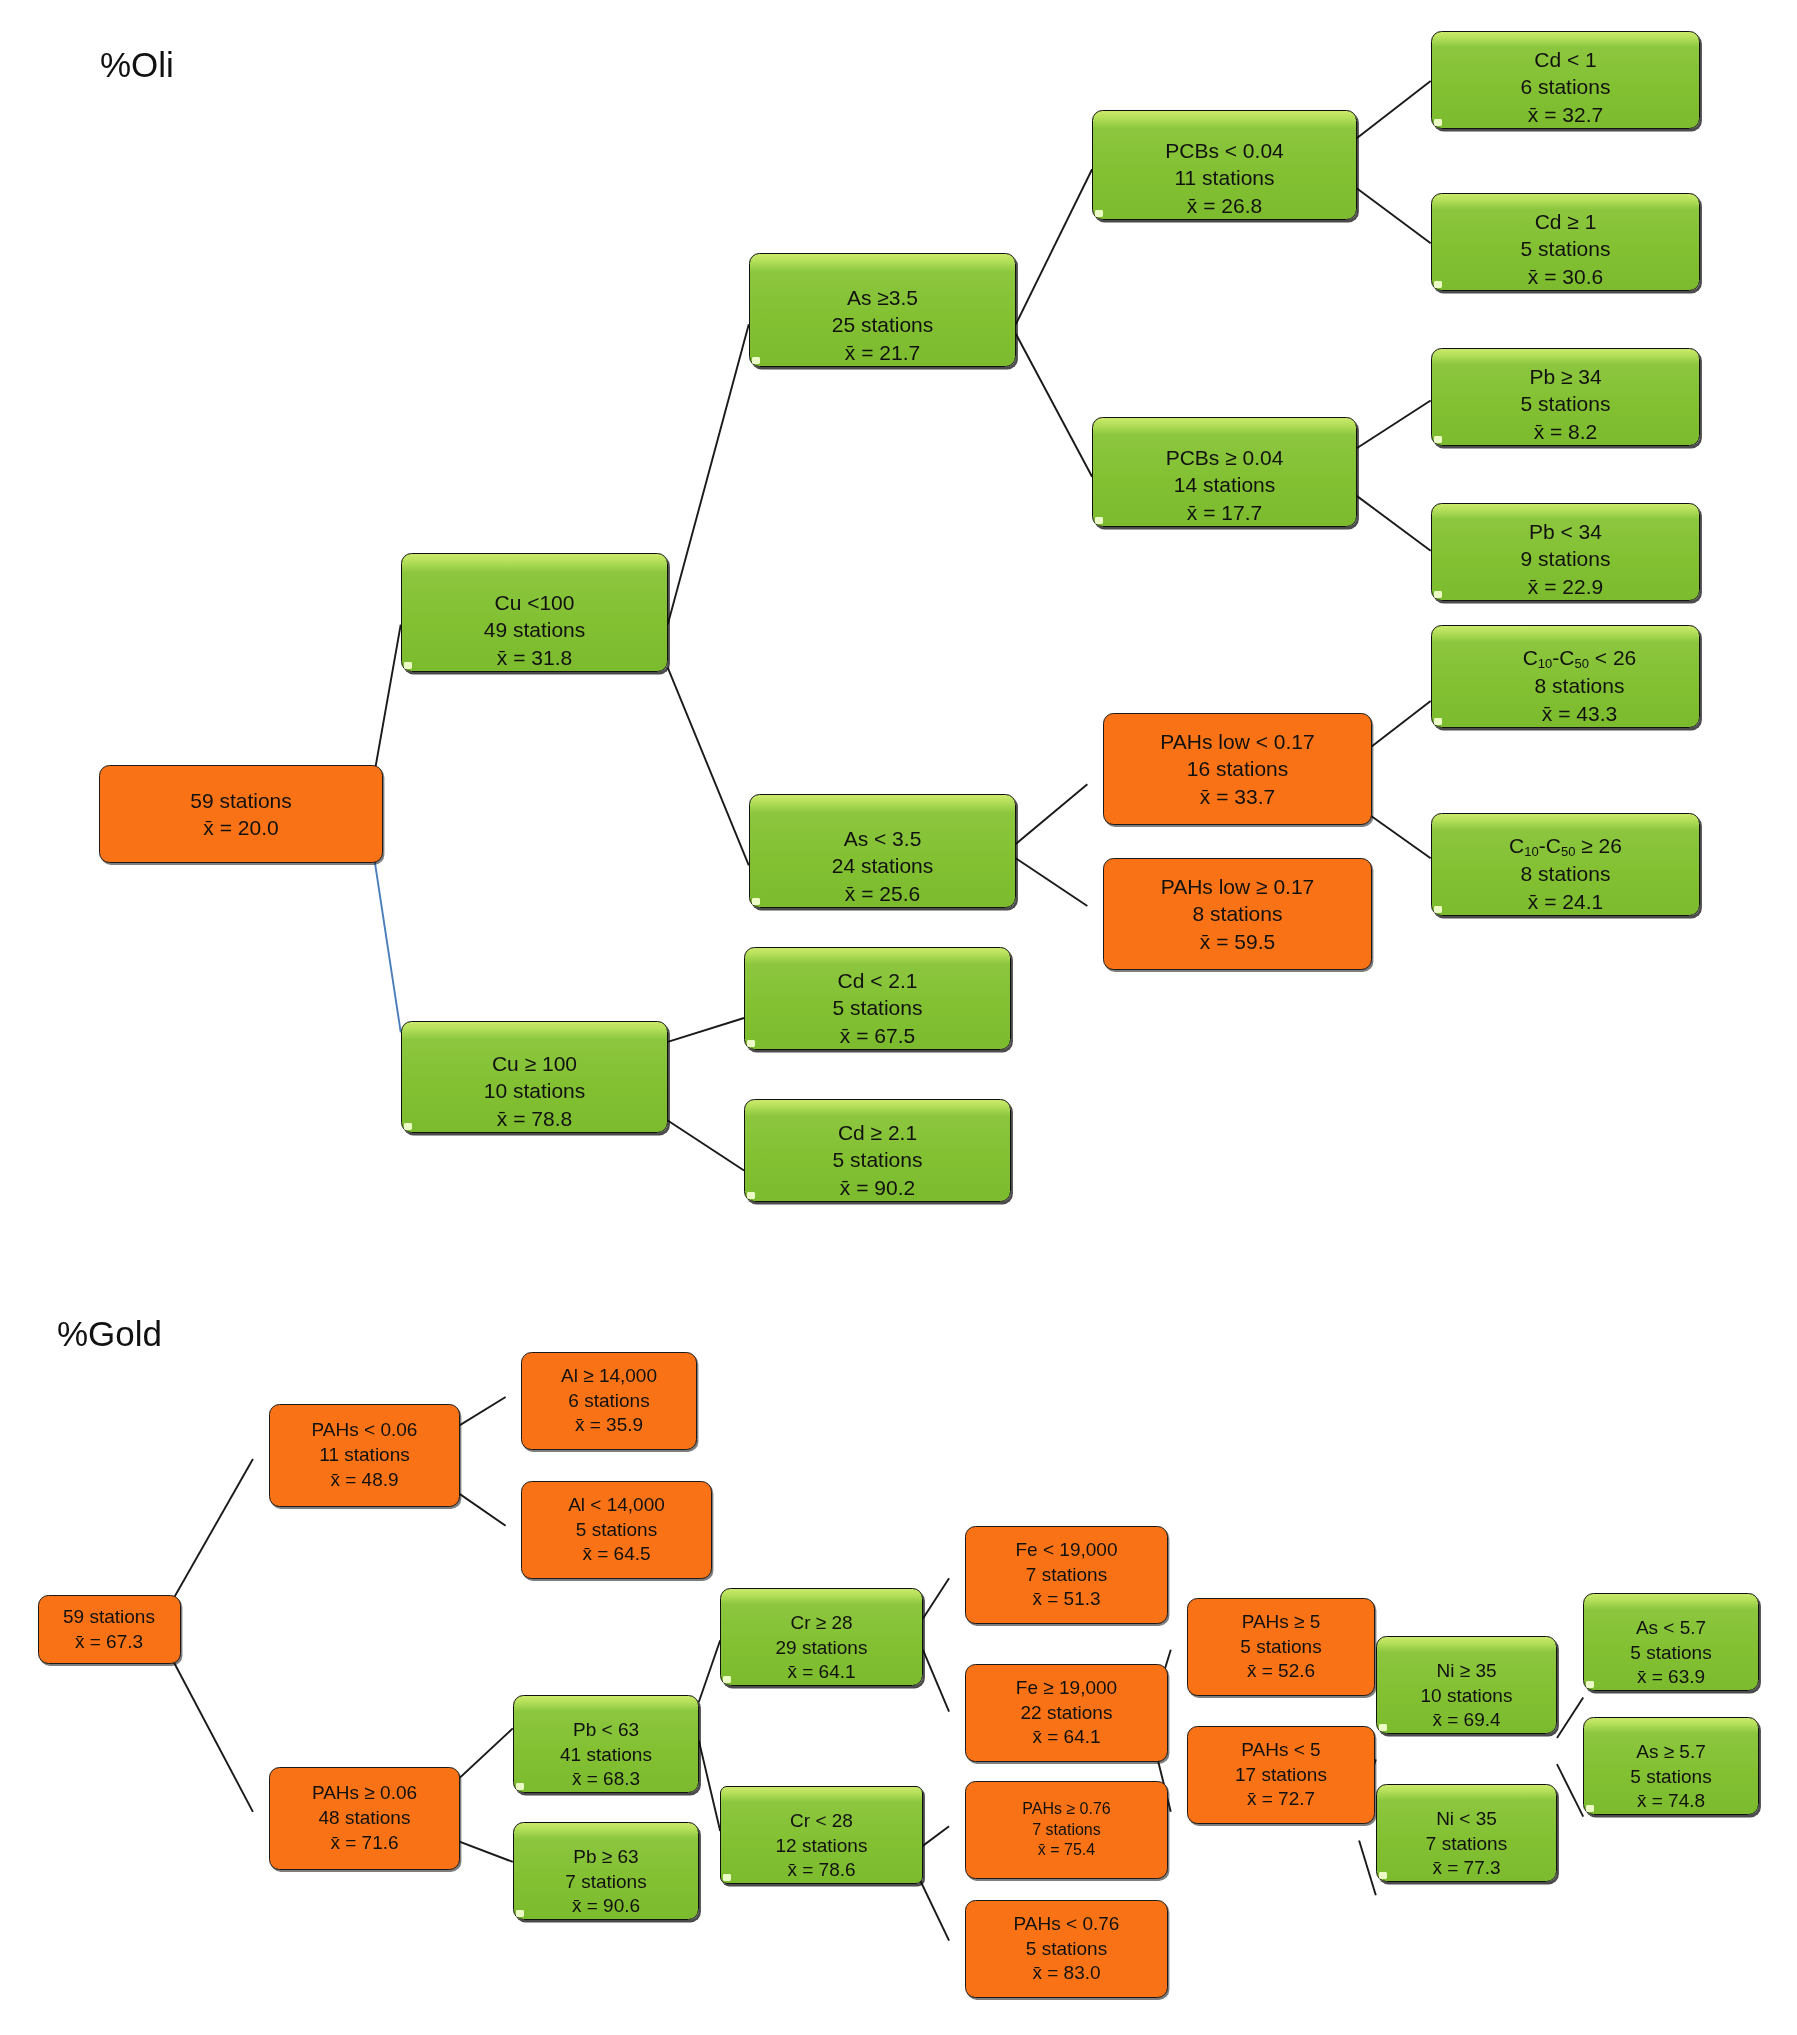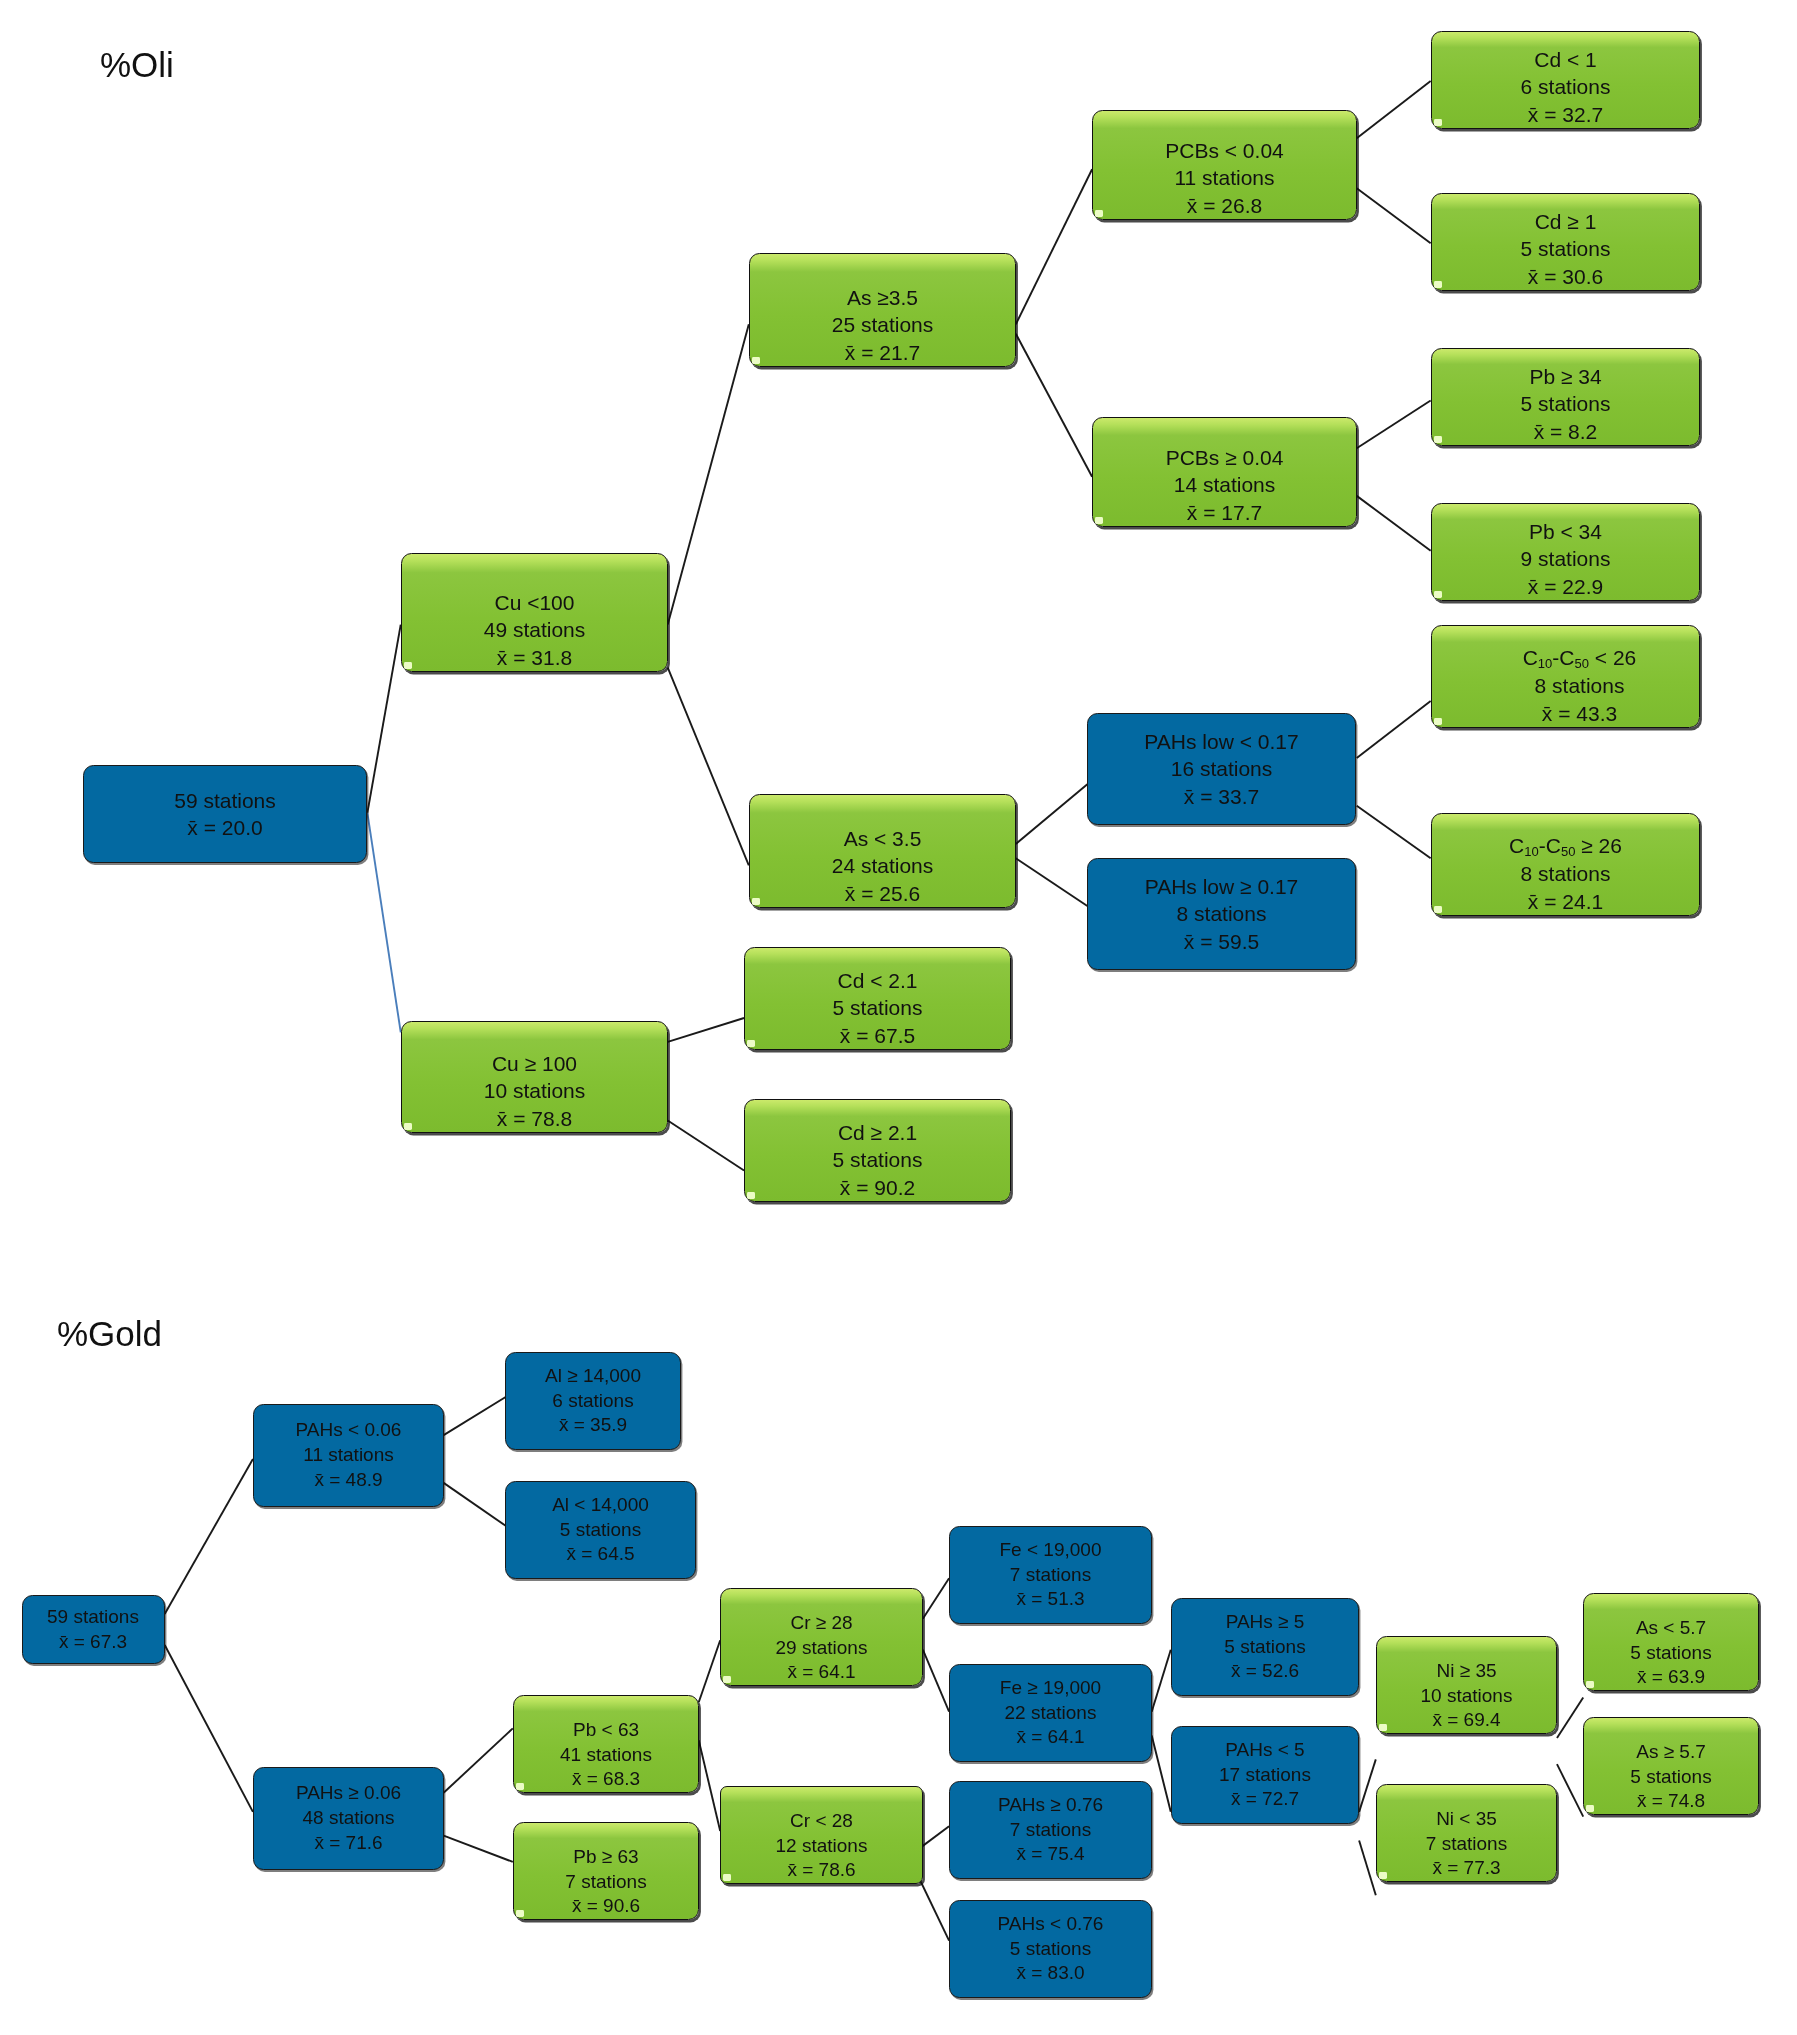--- a/index.html
+++ b/index.html
@@ -17,22 +17,23 @@
     text-align:center;
     border-radius:10.5px;
     border:1.4px solid #1a1a1a;
     font-size:21px;
     line-height:1.30;
     color:#111;
     z-index:3;
   }
   .node .ln{white-space:nowrap;}
   .node.white{
-    background:#0369a1;
+    background:#f97316;
     box-shadow:1.4px 1.9px 0 rgba(20,20,20,0.55);
+    margin-left:16px;
   }
   .node.green{
     background:linear-gradient(180deg,#cbe96b 0%,#b5e05a 6%,#8cc63f 16%,#83c133 55%,#7cbb2e 100%);
     box-shadow:1.9px 2.4px 0 rgba(15,15,15,0.75);
     border-color:#111;
     justify-content:flex-end;
   }
   .node.green::after{
     content:"";position:absolute;left:2.4px;bottom:1.9px;width:7.6px;height:7.6px;
     background:#f2ffcf;border-radius:1.4px;opacity:.95;
@@ -280,21 +281,21 @@
     <span class="ln">7 stations</span>
     <span class="ln">x̄ = 51.3</span>
   </div>
 
   <div class="node white" style="left:949px;top:1664px;width:203px;height:98px;font-size:19px;">
     <span class="ln">Fe ≥ 19,000</span>
     <span class="ln">22 stations</span>
     <span class="ln">x̄ = 64.1</span>
   </div>
 
-  <div class="node white" style="left:949px;top:1781px;width:203px;height:98px;font-size:19px;">
+  <div class="node white" style="left:949px;top:1781px;width:203px;height:98px;font-size:16px;">
     <span class="ln">PAHs ≥ 0.76</span>
     <span class="ln">7 stations</span>
     <span class="ln">x̄ = 75.4</span>
   </div>
 
   <div class="node white" style="left:949px;top:1900px;width:203px;height:98px;font-size:19px;">
     <span class="ln">PAHs &lt; 0.76</span>
     <span class="ln">5 stations</span>
     <span class="ln">x̄ = 83.0</span>
   </div>

